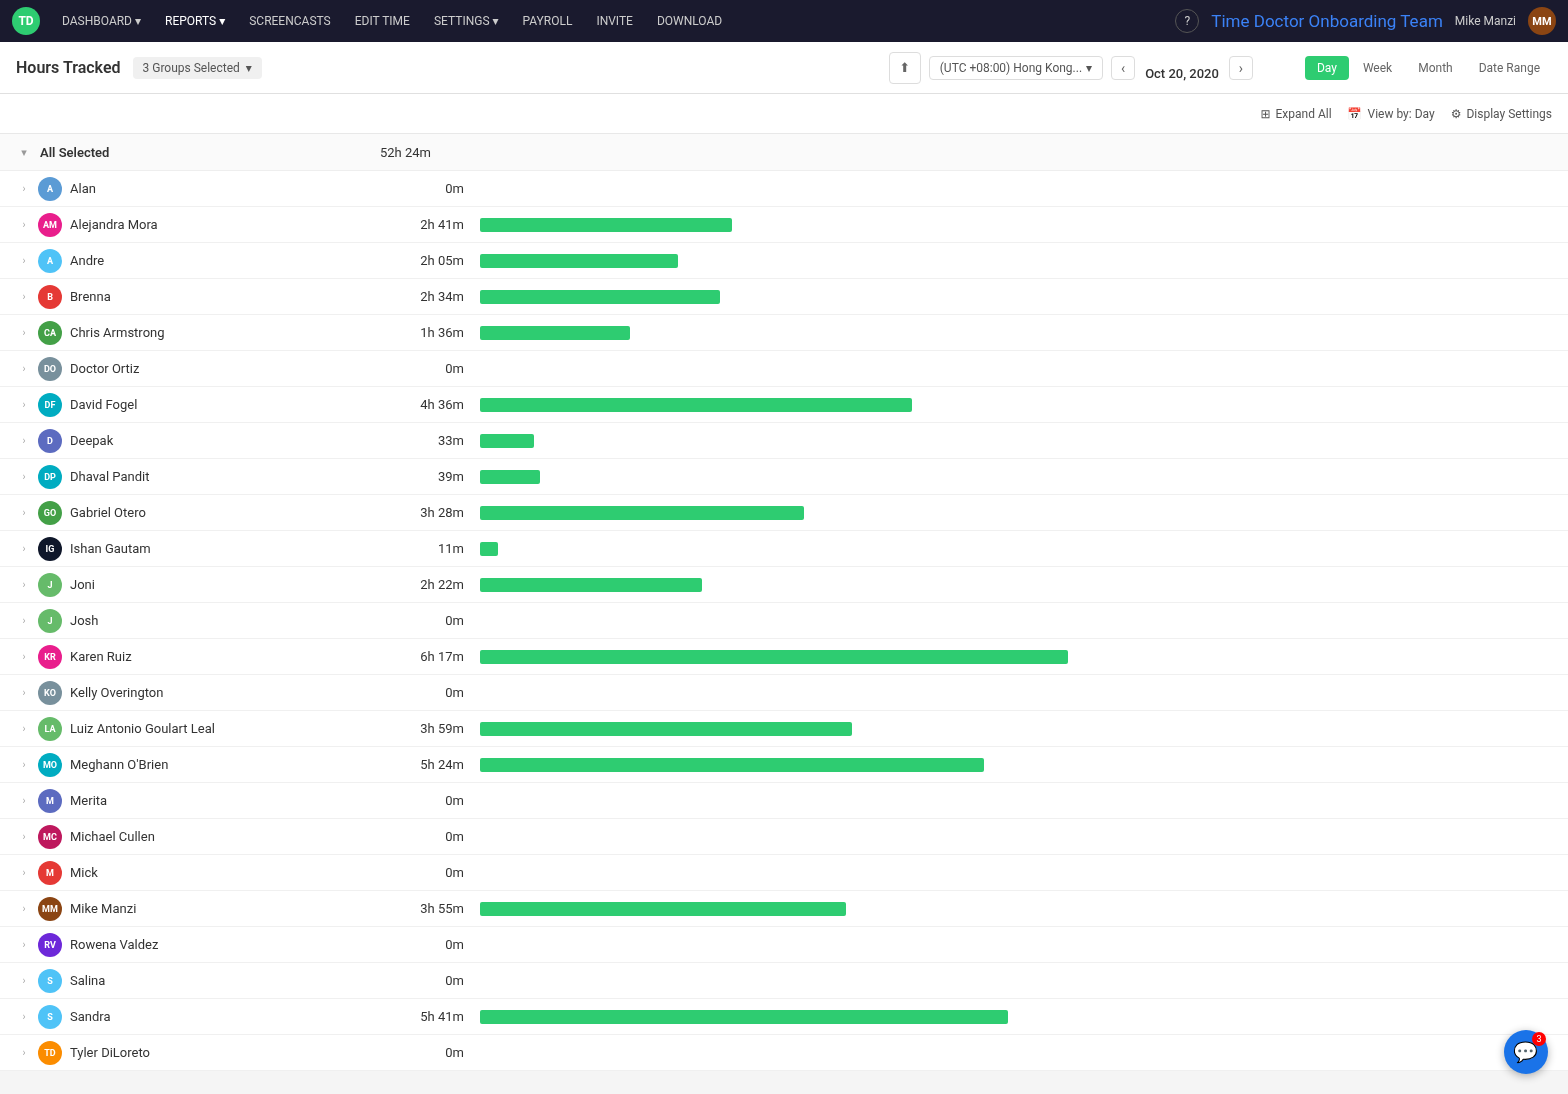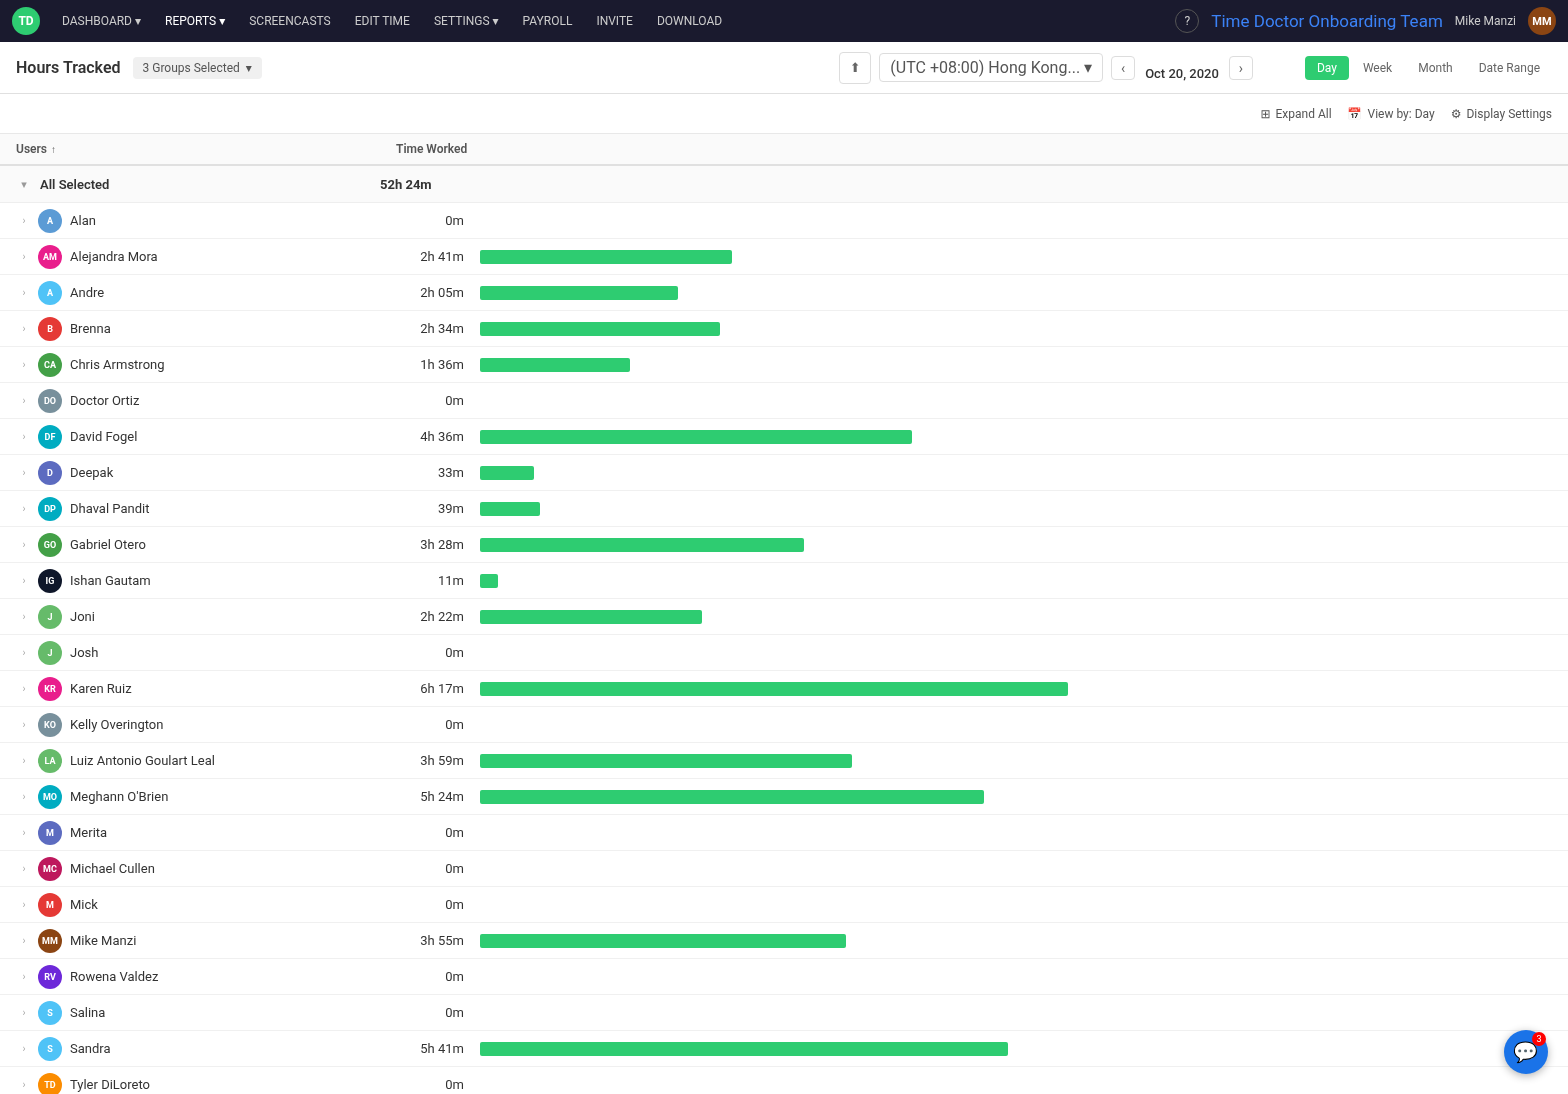--- a/index.html
+++ b/index.html
@@ -87,21 +87,21 @@
       border-radius: 4px;
       display: flex; align-items: center; justify-content: center;
       cursor: pointer; color: #666;
     }
     .timezone-selector {
       display: flex; align-items: center; gap: 4px;
       border: 1px solid #ddd;
       border-radius: 4px;
       padding: 4px 10px;
       cursor: pointer;
-      font-size: 16px; color: #555;
+      font-size: 12px; color: #555;
     }
     .date-nav {
       display: flex; align-items: center; gap: 6px;
     }
     .date-nav .arrow {
       width: 24px; height: 24px;
       border: 1px solid #ddd;
       border-radius: 4px;
       display: flex; align-items: center; justify-content: center;
       cursor: pointer; color: #666; font-size: 14px;
@@ -183,21 +183,21 @@
       display: flex; align-items: center; justify-content: center;
       cursor: pointer; color: #999; font-size: 11px; margin-right: 8px;
     }
     .all-selected-label {
       font-weight: 600;
       font-size: 13px;
       color: #333;
       width: 340px;
     }
     .all-selected-time {
-      font-weight: 700;
+      font-weight: 400;
       font-size: 13px;
       color: #333;
       width: 80px;
     }
 
     
     .user-row {
       display: flex;
       align-items: center;
       padding: 6px 16px;
@@ -344,27 +344,20 @@
     <span>📅</span>
     <span>View by: Day</span>
   </div>
   <div class="toolbar-btn">
     <span>⚙</span>
     <span>Display Settings</span>
   </div>
 </div>
 
 <div class="main-content">
-  <div class="table-header">
-    <div class="col-users">
-      <span>Users</span>
-      <span class="sort-arrow">↑</span>
-    </div>
-    <div class="col-time-worked">Time Worked</div>
-  </div>
 
   <div class="all-selected-row">
     <div class="expand-btn">▾</div>
     <div class="all-selected-label">All Selected</div>
     <div class="all-selected-time">52h 24m</div>
   </div>
 
   <div id="user-rows">
       <div class="user-row">
     <div class="chevron">›</div>

